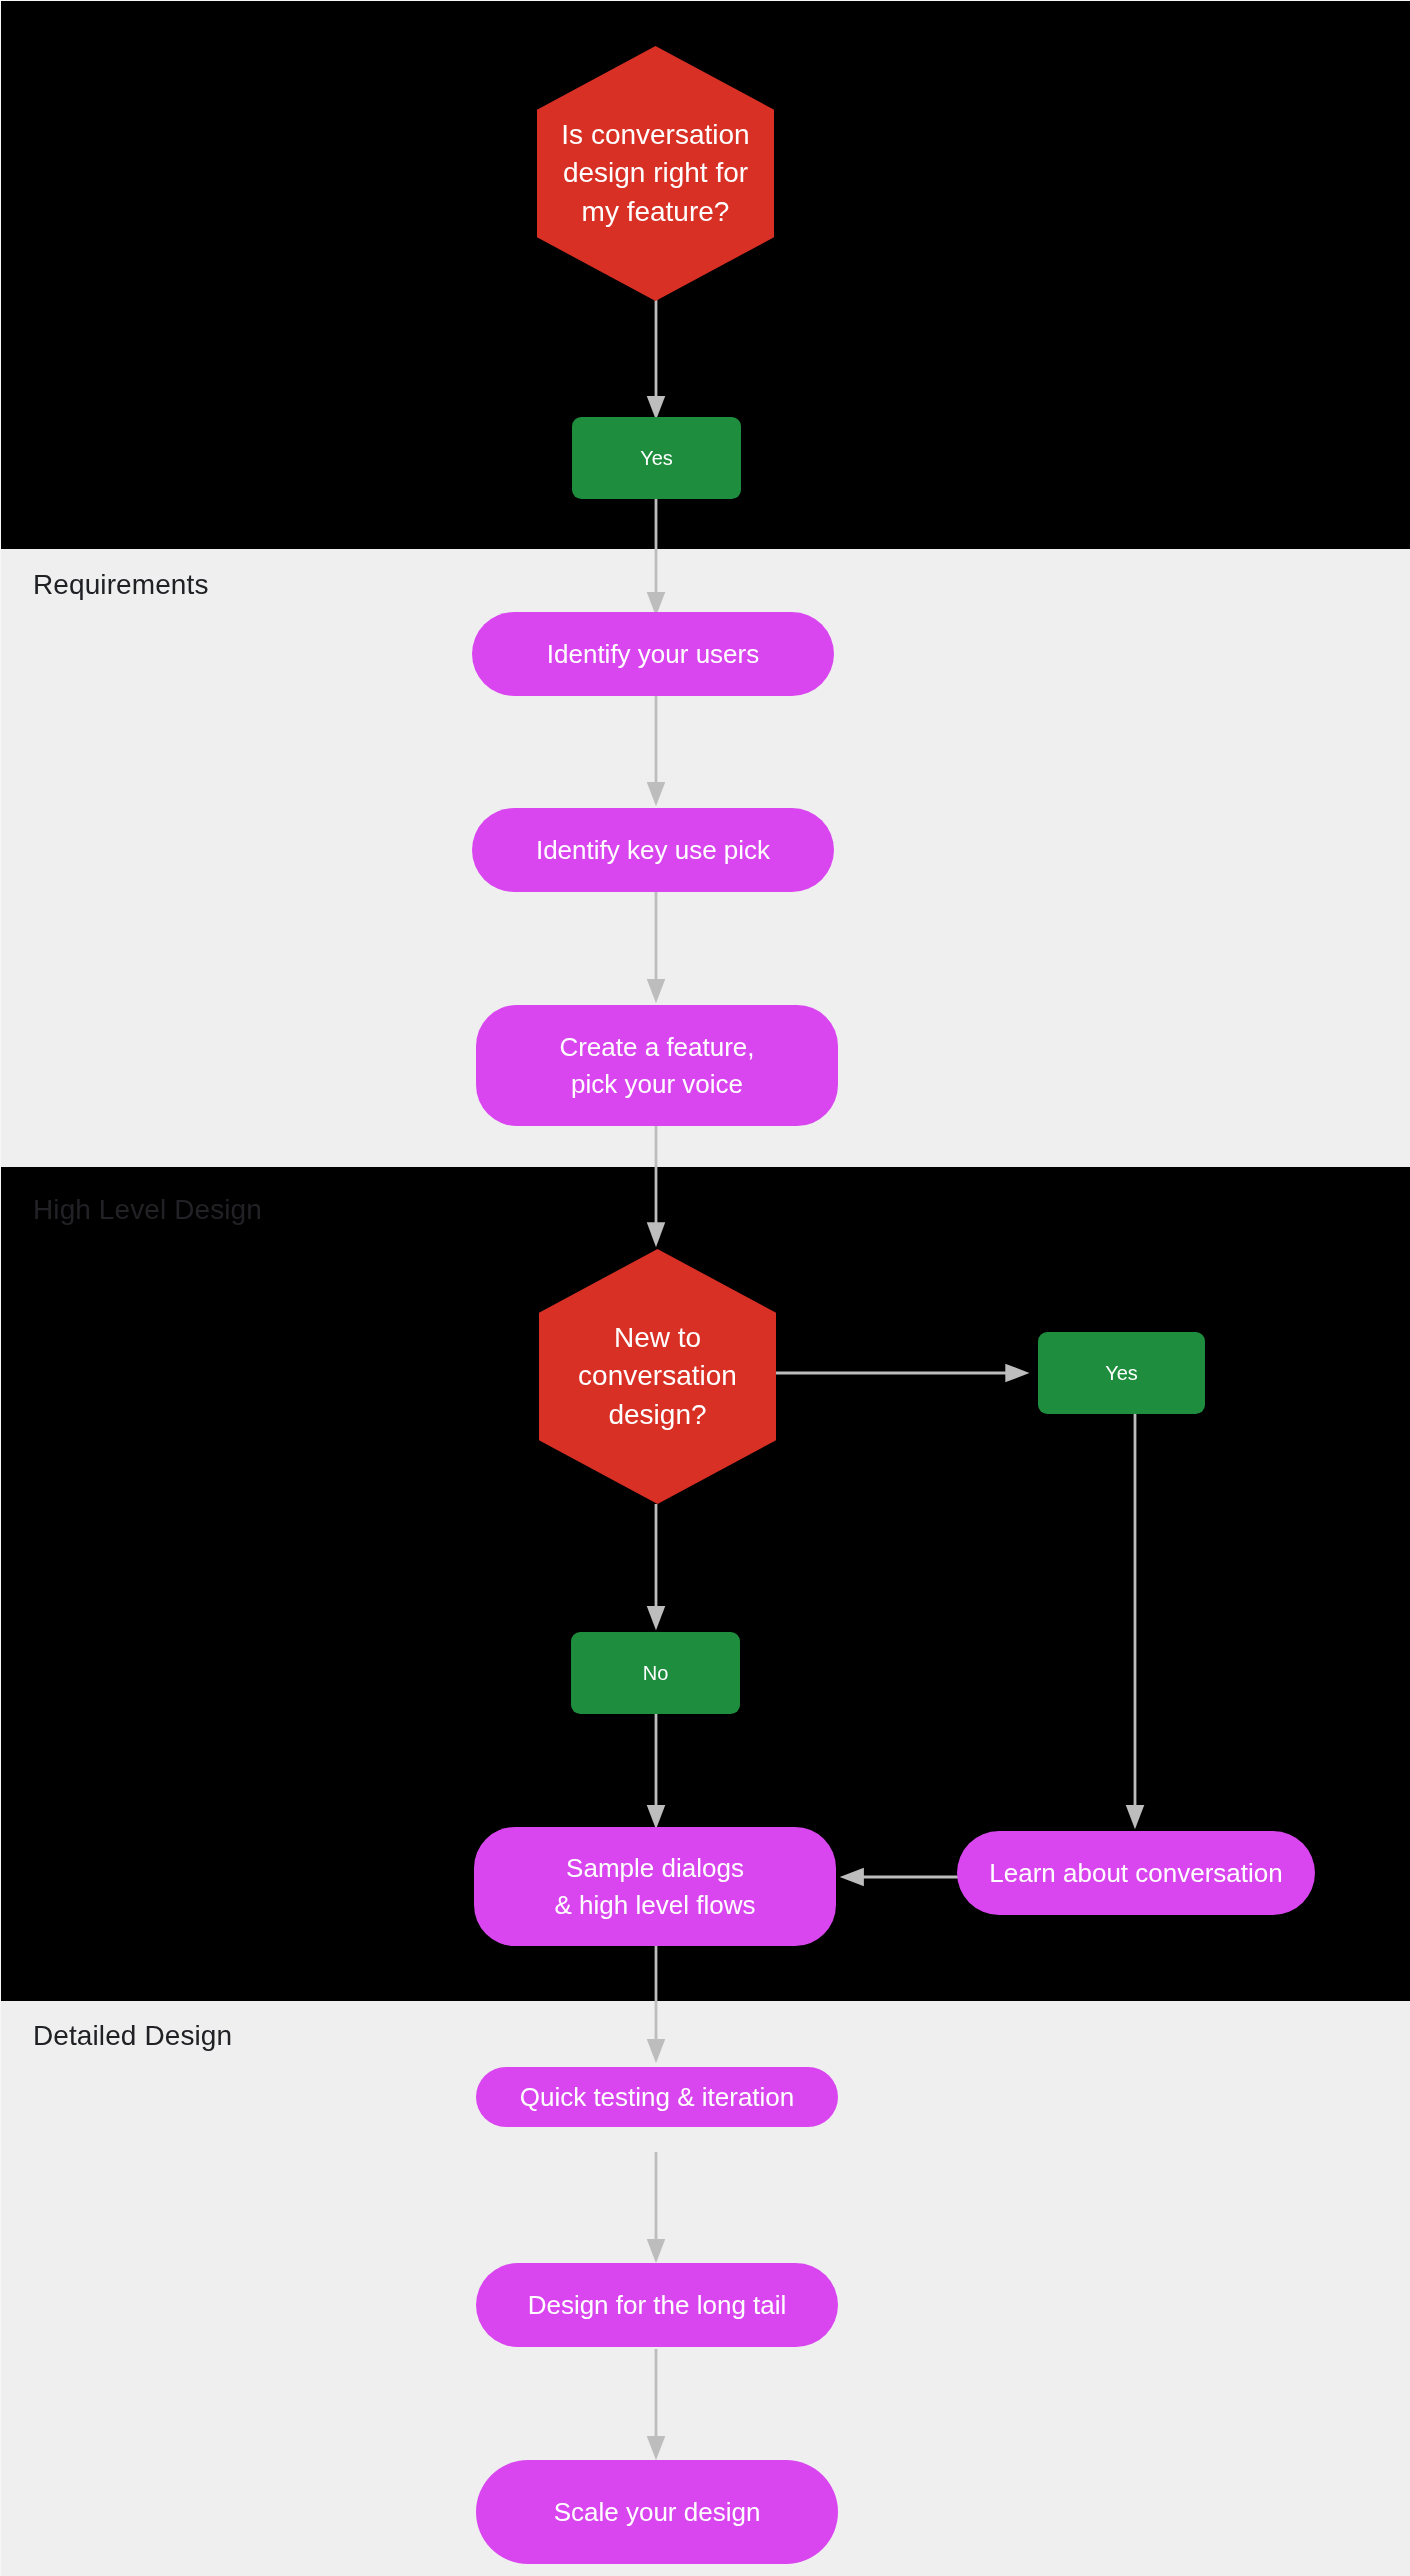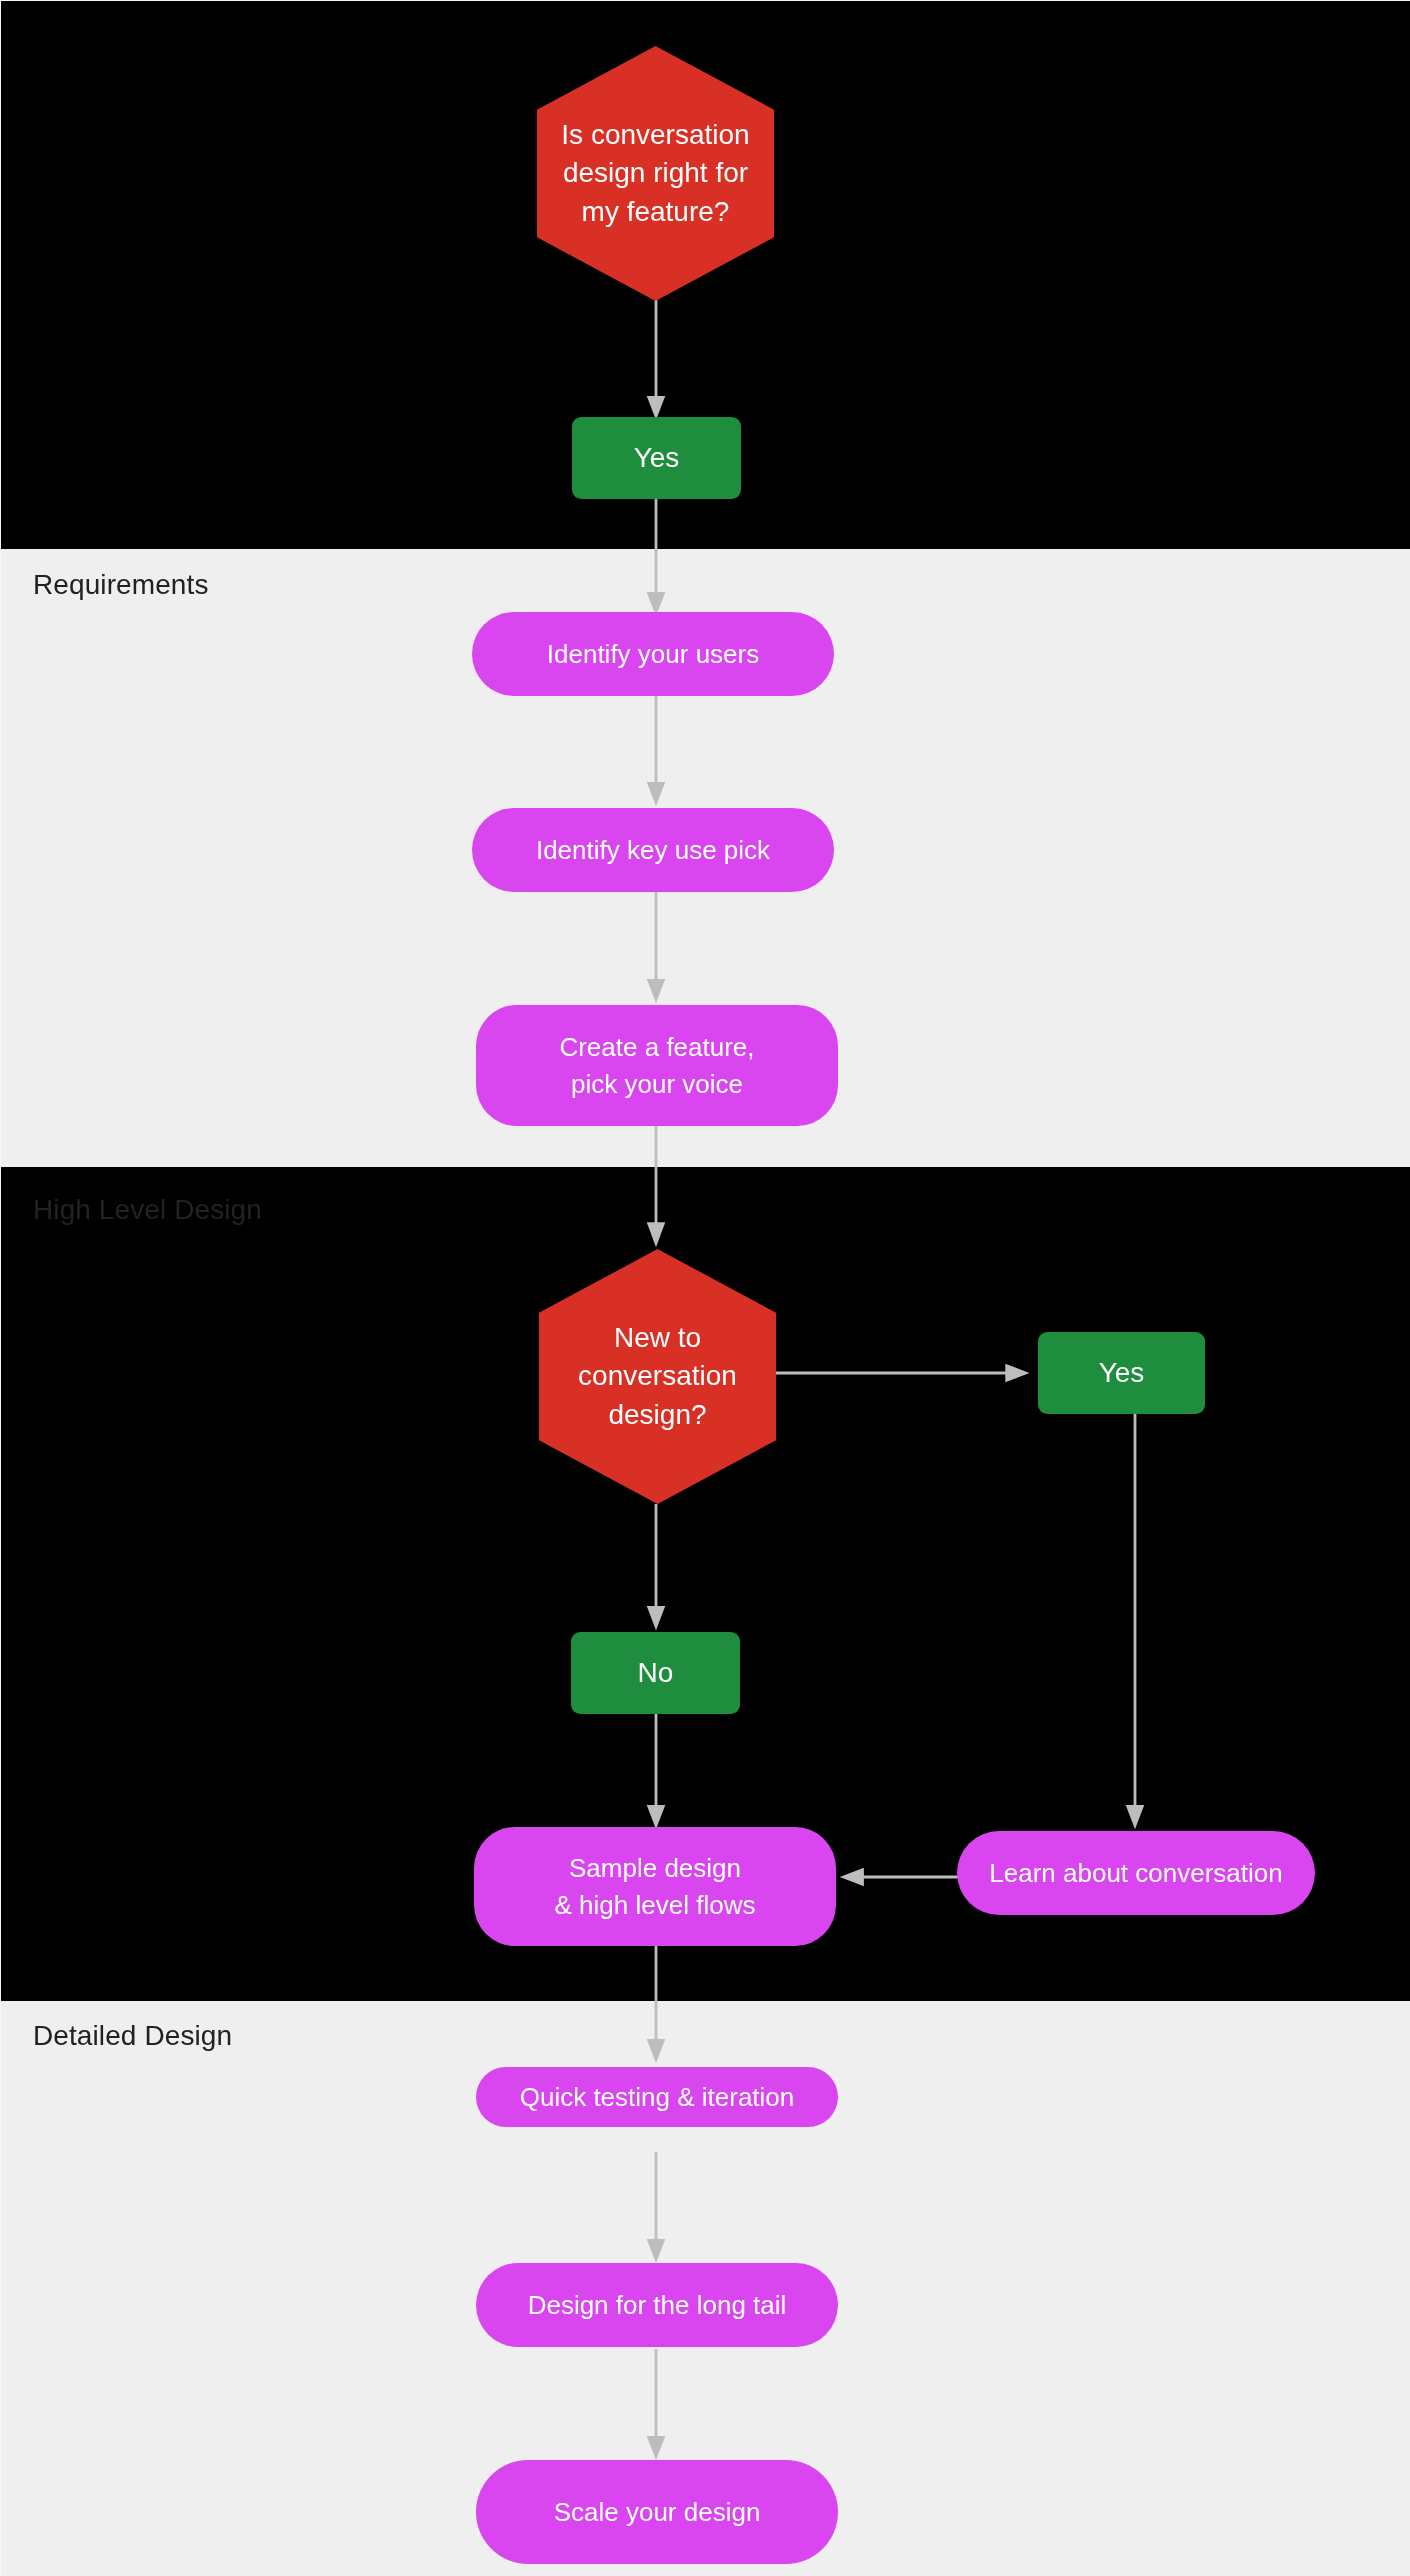--- a/index.html
+++ b/index.html
@@ -41,21 +41,21 @@
   .pill{
     background:#d946ef;
     font-size:26px;line-height:1.42;font-weight:400;
     padding:17px 24px;
   }
   .pill.one-line{border-radius:927px;}
   .pill.two-line{border-radius:41px;}
   .chip{
     background:#1e8e3e;
     border-radius:9.3px;
-    font-size:28px;font-weight:400;
+    font-size:20px;font-weight:400;
   }
 
   
   .conn{position:absolute;}
   .conn svg{display:block;overflow:visible;}
   .arrow-stroke{stroke:#bdbdbd;stroke-width:3;fill:none;}
   .arrow-head{fill:#bdbdbd;}
 </style>
 </head>
 <body>
@@ -193,21 +193,21 @@
 
   <div class="node chip" style="left:1037px;top:1331px;width:167px;height:82px;">
     <span>Yes</span>
   </div>
 
   <div class="node chip" style="left:570px;top:1631px;width:169px;height:82px;">
     <span>No</span>
   </div>
 
   <div class="node pill two-line" style="left:473px;top:1826px;width:362px;height:119px;flex-direction:column;">
-    <span>Sample design</span>
+    <span>Sample dialogs</span>
     <span>&amp; high level flows</span>
   </div>
 
   <div class="node pill one-line" style="left:956px;top:1830px;width:358px;height:84px;">
     <span>Learn about conversation</span>
   </div>
 
   <div class="node pill one-line" style="left:475px;top:2066px;width:362px;height:60px;">
     <span>Quick testing &amp; iteration</span>
   </div>

